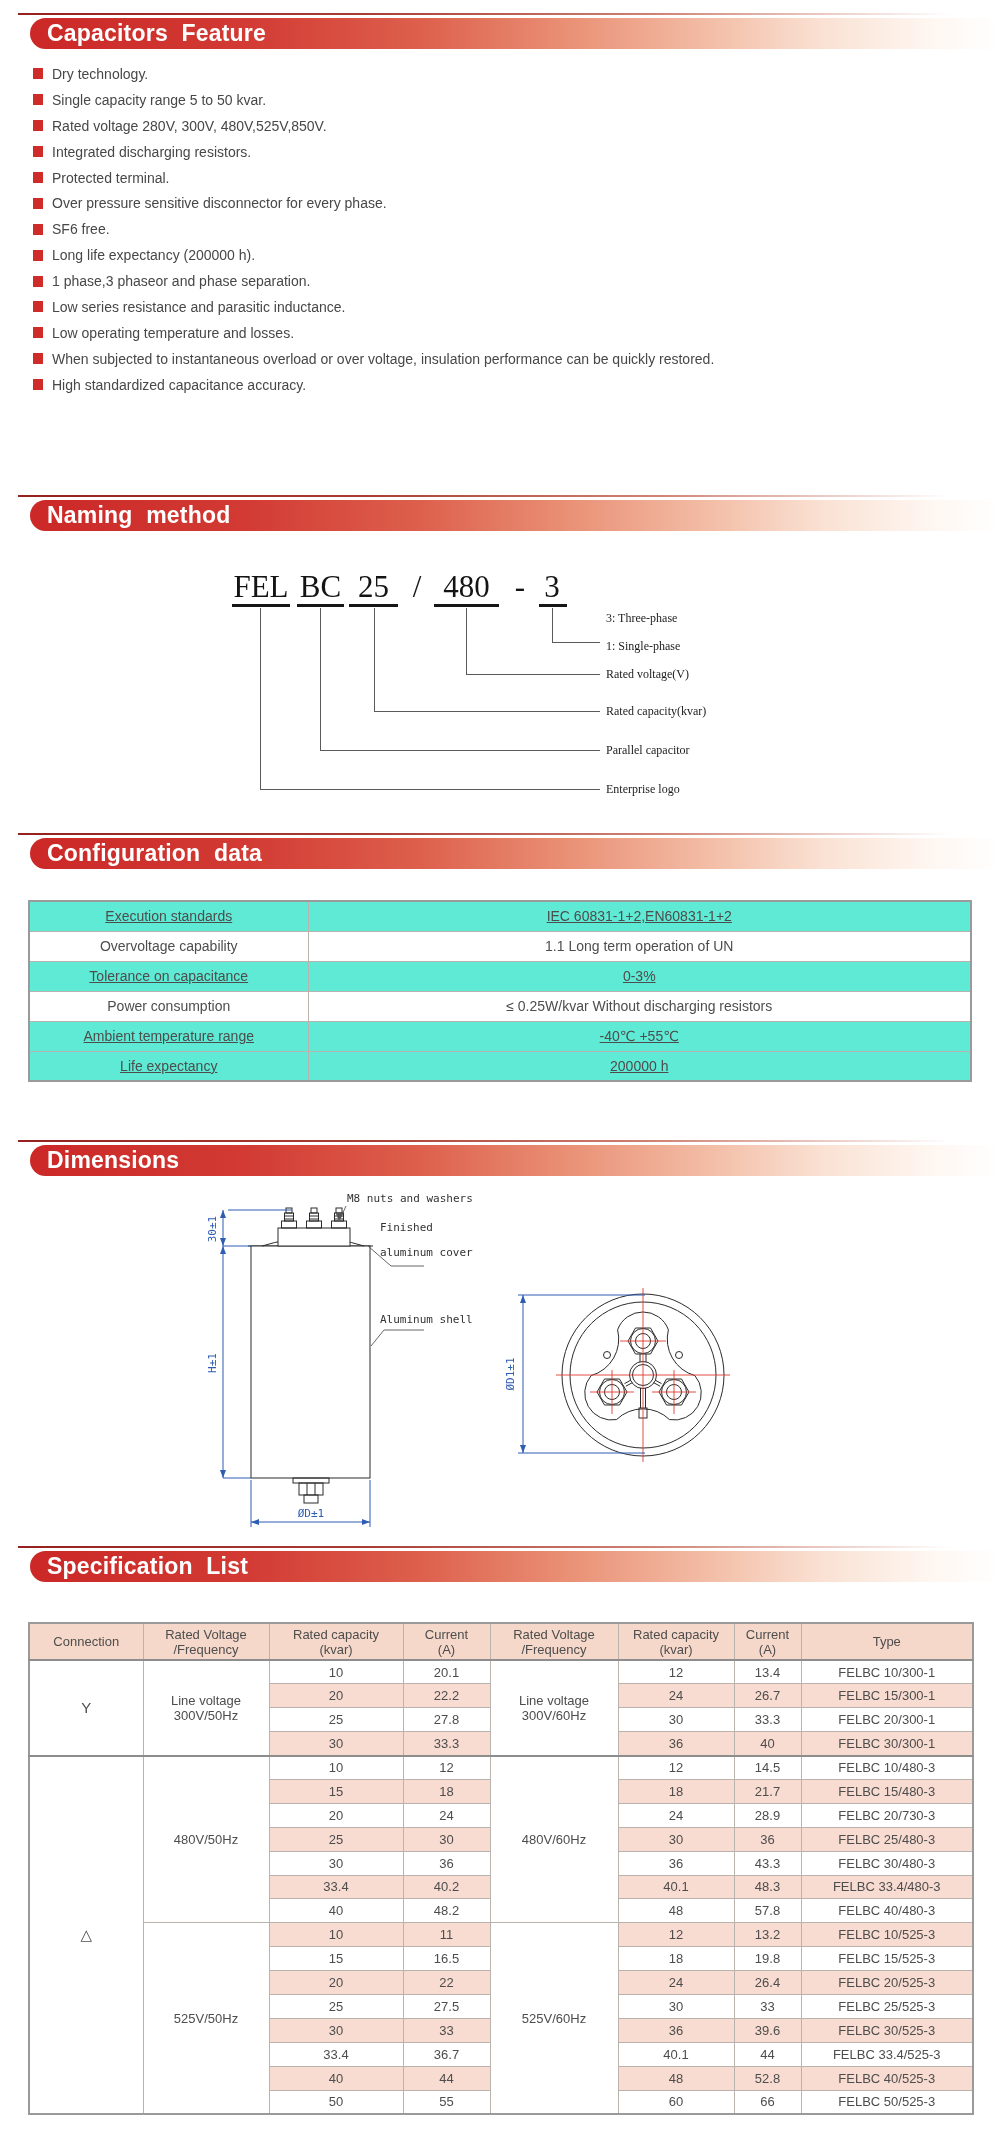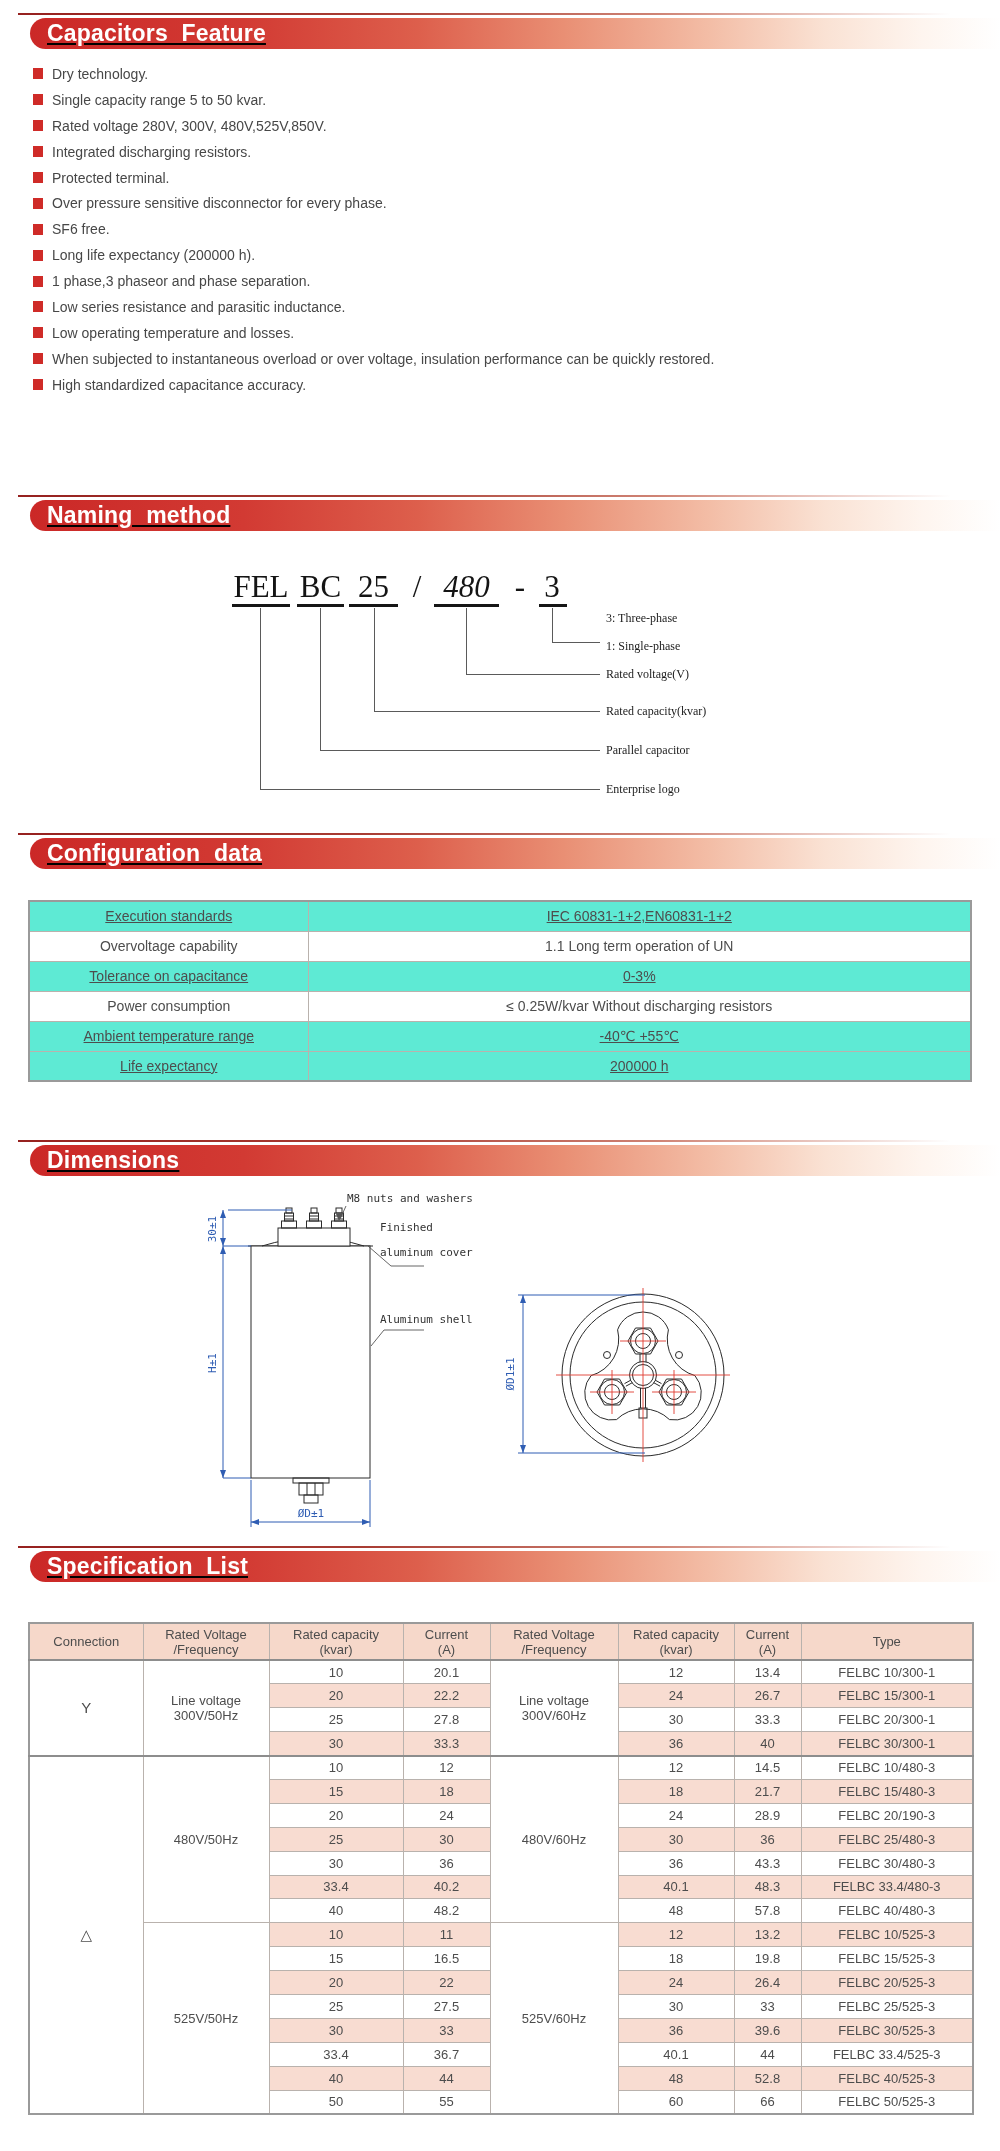--- a/index.html
+++ b/index.html
@@ -3,21 +3,21 @@
 <meta charset="utf-8">
 <style>
   * { margin:0; padding:0; box-sizing:border-box; }
   html,body { background:#ffffff; }
   body { font-family:"Liberation Sans","DejaVu Sans",sans-serif; }
   .page { position:relative; width:1000px; height:2151px; background:#fff; overflow:hidden; }
 
   
   .bar { position:absolute; left:30px; right:0; height:31px;
          border-radius:16px 0 0 16px;
-         background:linear-gradient(90deg,#cb2827 0%,#d23a33 22%,#dd5f4c 40%,#e98f74 55%,#f3bda6 70%,#fae2d4 82%,#fef5ef 92%,#ffffff 100%);text-decoration:underline; }
+         background:linear-gradient(90deg,#cb2827 0%,#d23a33 22%,#dd5f4c 40%,#e98f74 55%,#f3bda6 70%,#fae2d4 82%,#fef5ef 92%,#ffffff 100%); }
   .bar::before { content:""; position:absolute; left:-12px; right:0; top:-5px; height:2px;
          background:linear-gradient(90deg,#96211f 0%,#a83c33 35%,#cf8374 65%,rgba(255,255,255,0) 95%); }
   .bar-title { display:block; padding-left:17px; line-height:30px; color:#fff;
          font-weight:700; font-size:23px; word-spacing:7px; letter-spacing:.2px; }
 
   
   .features { position:absolute; top:61px; left:33px; list-style:none; }
   .features li { height:25.9px; display:flex; align-items:center; gap:9px;
          font-size:14px; color:#474747; }
   .sq { width:10px; height:11px; background:#cf2b28; flex:0 0 auto; }
@@ -121,21 +121,21 @@
 
   <div class="bar" style="top:500px;">
     <span class="bar-title">Naming method</span>
   </div>
 
   <div>
     <span class="code-seg" style="left:232px;width:58px;">FEL</span>
     <span class="code-seg" style="left:297px;width:47px;">BC</span>
     <span class="code-seg" style="left:349px;width:49px;">25</span>
     <span class="code-seg" style="left:403px;width:28px;">/</span>
-    <span class="code-seg" style="left:434px;width:65px;font-style:italic;">480</span>
+    <span class="code-seg" style="left:434px;width:65px;">480</span>
     <span class="code-seg" style="left:506px;width:28px;">-</span>
     <span class="code-seg" style="left:537px;width:30px;">3</span>
 
     <div class="uline" style="left:232px;width:58px;"></div>
     <div class="uline" style="left:297px;width:47px;"></div>
     <div class="uline" style="left:349px;width:49px;"></div>
     <div class="uline" style="left:434px;width:65px;"></div>
     <div class="uline" style="left:539px;width:28px;"></div>
 
     <div class="vline" style="left:260px;top:608px;height:181px;"></div>
@@ -395,21 +395,21 @@
         <td class="c">18</td>
         <td class="c">18</td>
         <td class="c">21.7</td>
         <td class="c">FELBC 15/480-3</td>
       </tr>
       <tr>
         <td class="c">20</td>
         <td class="c">24</td>
         <td class="c">24</td>
         <td class="c">28.9</td>
-        <td class="c">FELBC 20/190-3</td>
+        <td class="c">FELBC 20/730-3</td>
       </tr>
       <tr class="p">
         <td class="c">25</td>
         <td class="c">30</td>
         <td class="c">30</td>
         <td class="c">36</td>
         <td class="c">FELBC 25/480-3</td>
       </tr>
       <tr>
         <td class="c">30</td>

